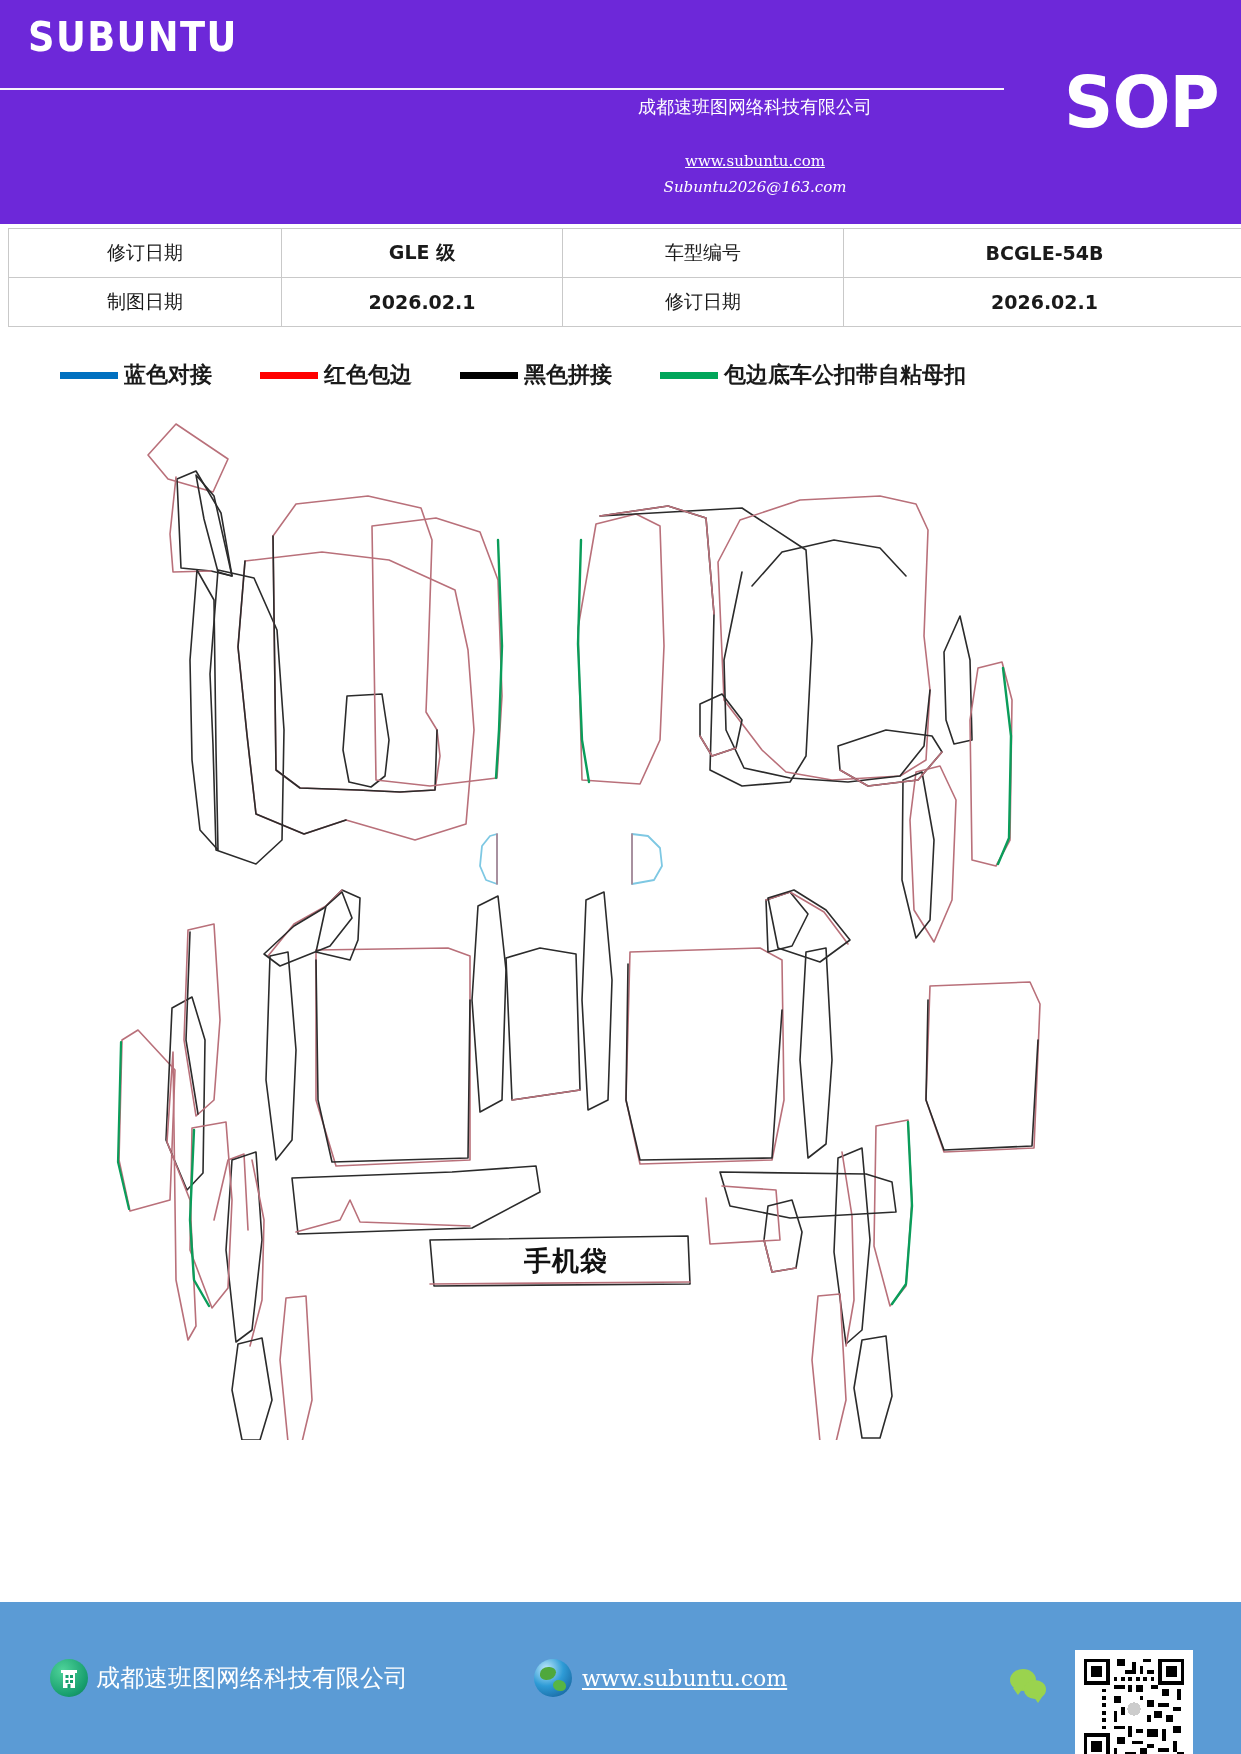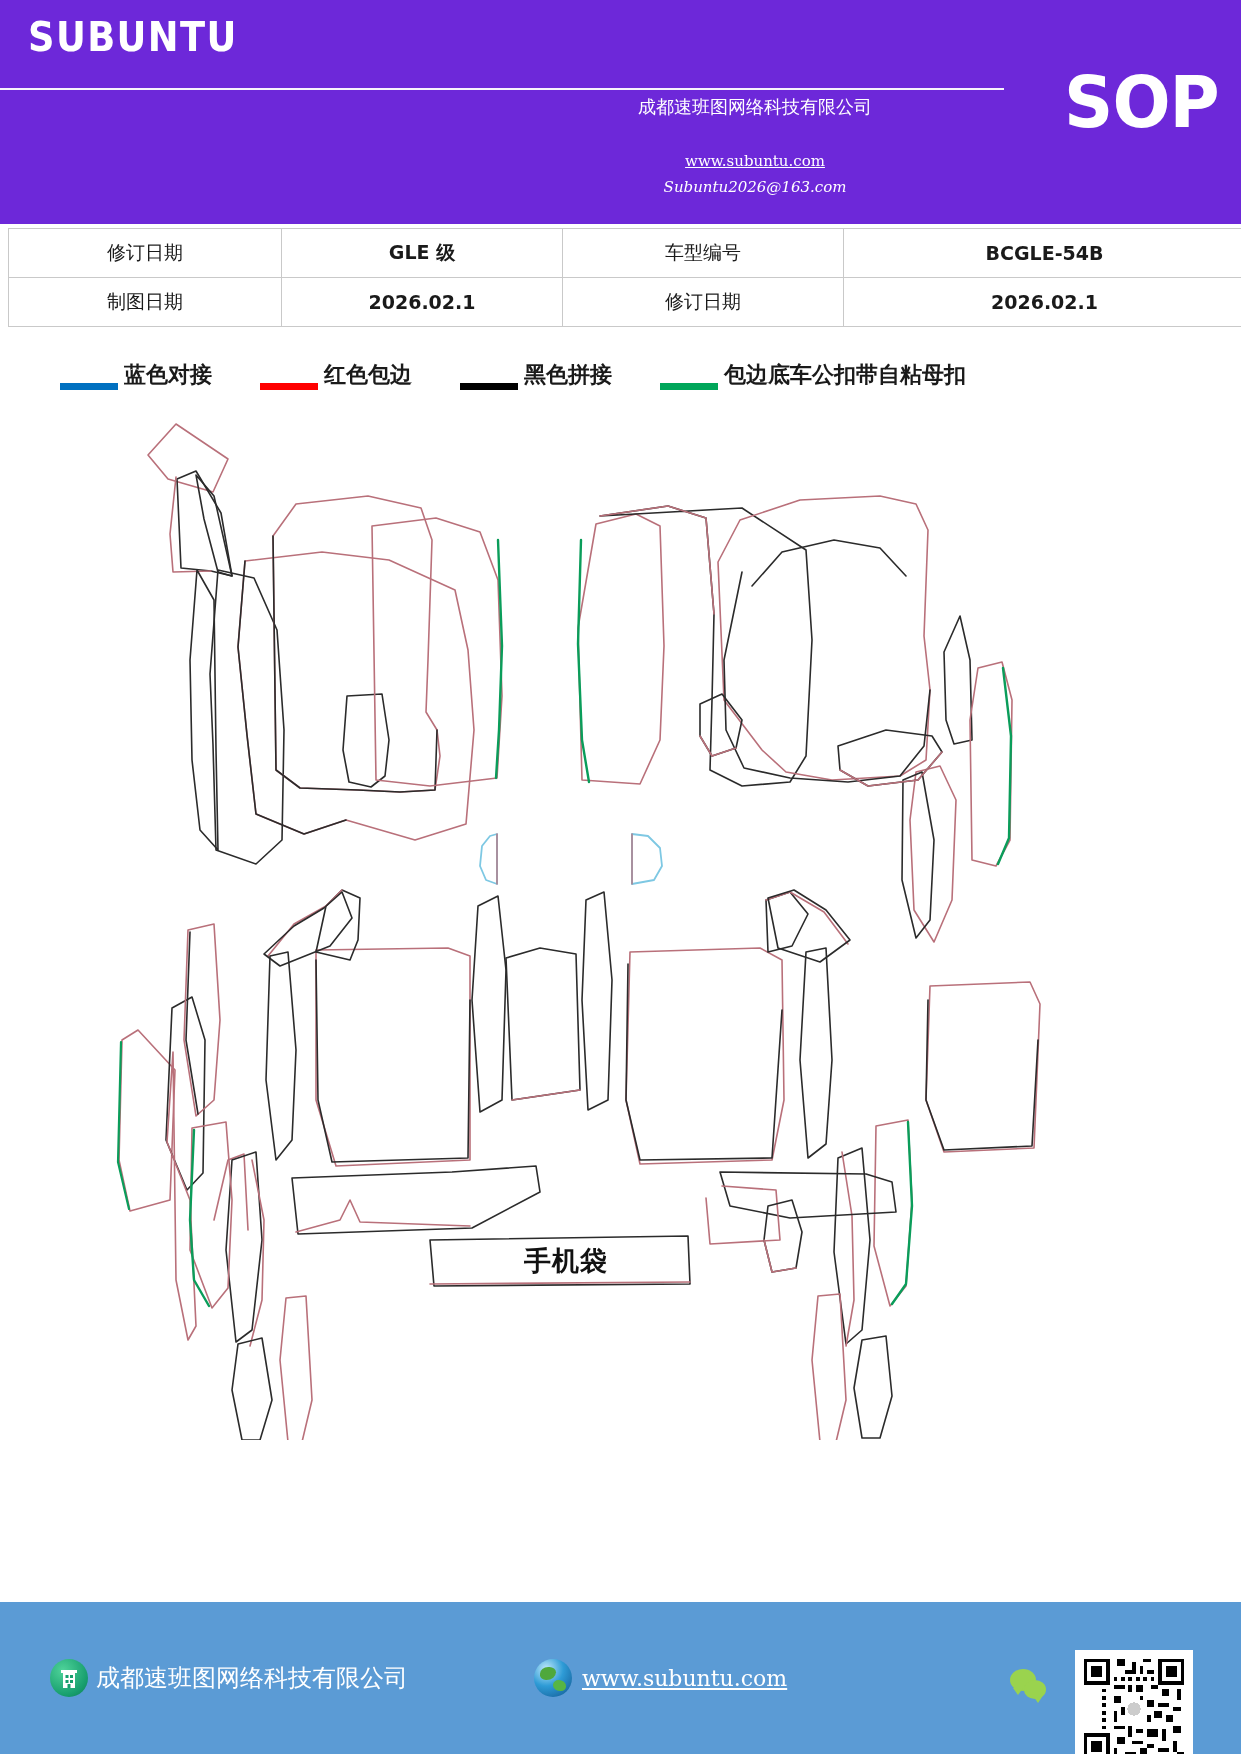--- a/index.html
+++ b/index.html
@@ -124,21 +124,21 @@
   .legend {
     position: absolute;
     left: 60px; top: 358px;
     width: 1120px;
     height: 34px;
     display: flex;
     align-items: center;
   }
   .legend-item {
     display: flex;
-    align-items: flex-end;
+    align-items: center;
     margin-right: 48px;
     white-space: nowrap;
   }
   .legend-swatch {
     width: 58px;
     height: 7px;
     margin-right: 6px;
     display: inline-block;
   }
   .legend-label {

